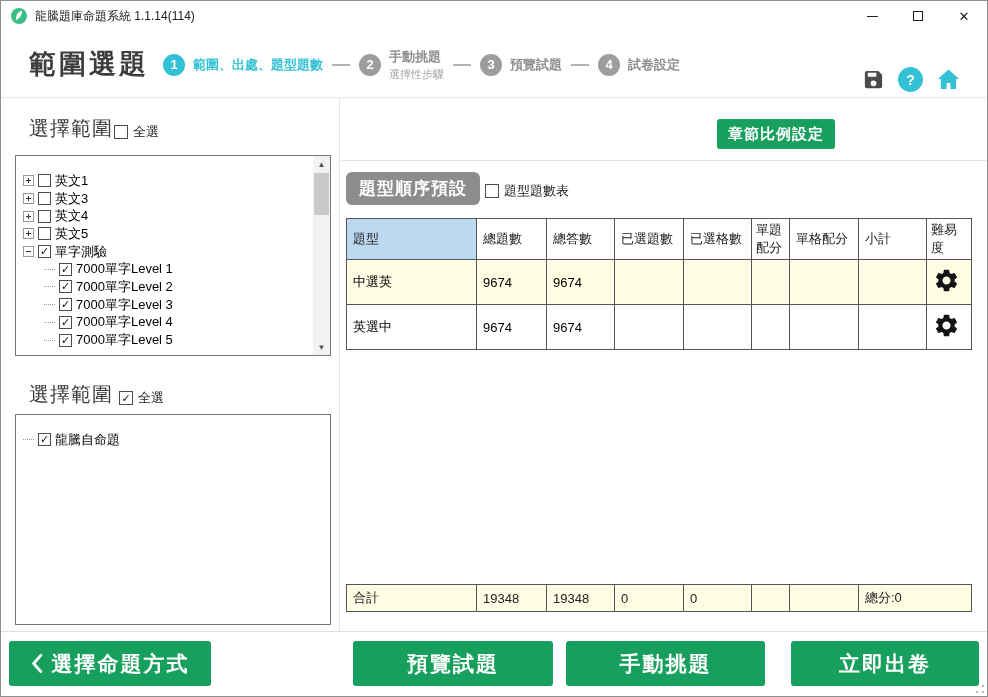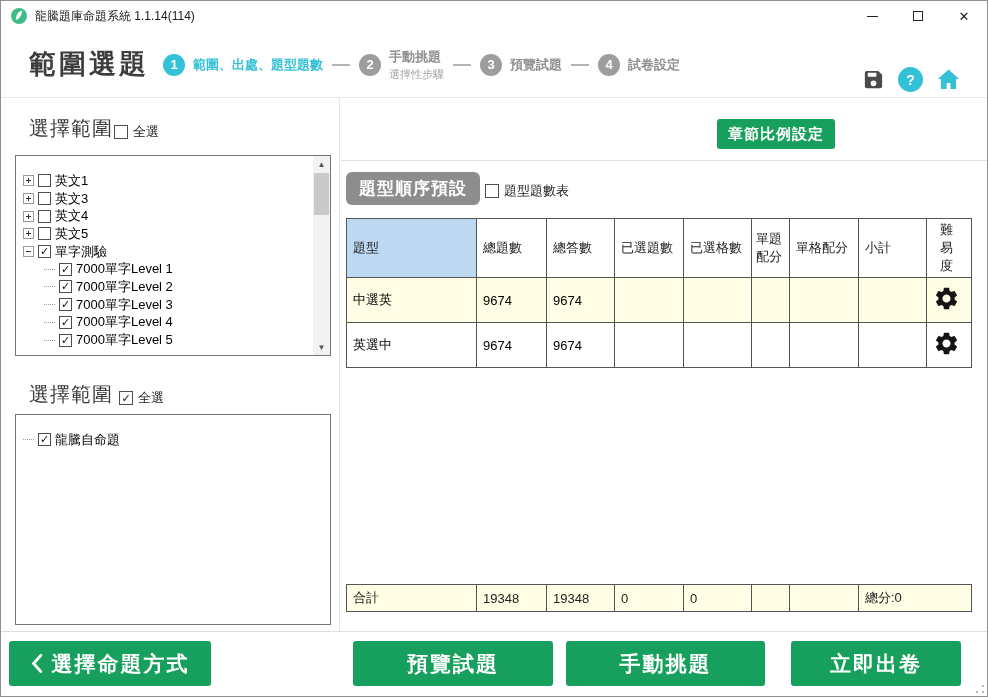--- a/index.html
+++ b/index.html
@@ -258,21 +258,21 @@
       <thead>
         <tr>
           <th class="first">題型</th>
           <th>總題數</th>
           <th>總答數</th>
           <th>已選題數</th>
           <th>已選格數</th>
           <th style="padding:2px 4px;">單題配分</th>
           <th>單格配分</th>
           <th>小計</th>
-          <th style="padding:2px 13px;">難易度</th>
+          <th style="padding:2px 4px;">難易度</th>
         </tr>
       </thead>
       <tbody>
         <tr class="row-cream">
           <td>中選英</td>
           <td>9674</td>
           <td>9674</td>
           <td></td>
           <td></td>
           <td></td>
@@ -334,17 +334,17 @@
 
   <div class="bottombar">
     <button class="btn-big" style="left:8px; width:202px;">
       <svg class="chev" viewBox="0 0 12 20">
           <path d="M10 1.5 2.5 10 10 18.5" stroke="#fff" stroke-width="3" fill="none" stroke-linecap="round"></path>
         </svg>
       <span>選擇命題方式</span>
     </button>
     <button class="btn-big" style="left:352px; width:200px;">預覽試題</button>
     <button class="btn-big" style="left:565px; width:199px;">手動挑題</button>
-    <button class="btn-big" style="left:790px; width:170px;">立即出卷</button>
+    <button class="btn-big" style="left:790px; width:188px;">立即出卷</button>
     <div class="resize-grip"></div>
   </div>
 
 </div>
 
 </body></html>

